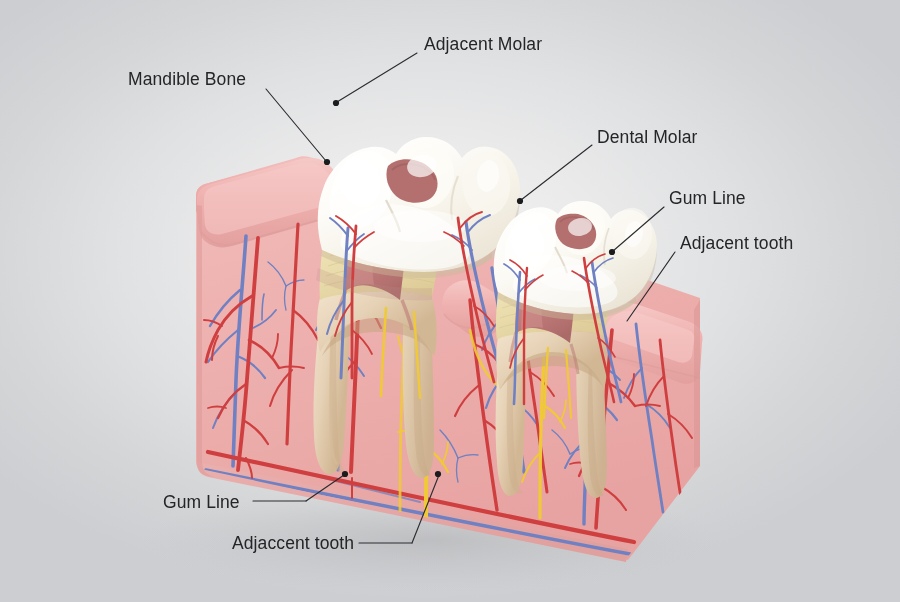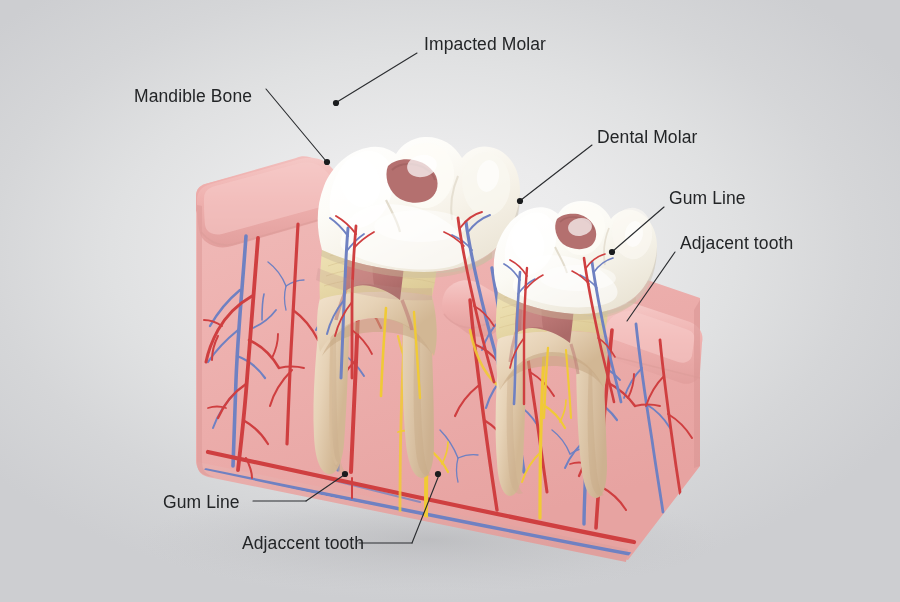--- a/index.html
+++ b/index.html
@@ -567,27 +567,27 @@
         <line x1="675" y1="252" x2="627" y2="321" stroke="#2b2d30" stroke-width="1.15" stroke-linecap="round"></line>
         <line x1="253" y1="501" x2="306" y2="501" stroke="#2b2d30" stroke-width="1.15" stroke-linecap="round"></line>
         <line x1="306" y1="501" x2="344" y2="475" stroke="#2b2d30" stroke-width="1.15" stroke-linecap="round"></line>
         <circle cx="345" cy="474" r="3.1" fill="#1a1c1e"></circle>
         <line x1="359" y1="543" x2="412" y2="543" stroke="#2b2d30" stroke-width="1.15" stroke-linecap="round"></line>
         <line x1="412" y1="543" x2="439" y2="475" stroke="#2b2d30" stroke-width="1.15" stroke-linecap="round"></line>
         <circle cx="438" cy="474" r="3.1" fill="#1a1c1e"></circle>
       </g>
   </svg>
 
-  <div class="lbl" style="left:424px; top:36px;">Impacted Molar</div>
-
-  <div class="lbl" style="left:134px; top:71px;margin-top:17px;">Mandible Bone</div>
+  <div class="lbl" style="left:424px; top:36px;">Adjacent Molar</div>
+
+  <div class="lbl" style="left:128px; top:71px;">Mandible Bone</div>
 
   <div class="lbl" style="left:597px; top:129px;">Dental Molar</div>
 
   <div class="lbl" style="left:669px; top:190px;">Gum Line</div>
 
   <div class="lbl" style="left:680px; top:235px;">Adjacent tooth</div>
 
   <div class="lbl" style="left:163px; top:494px;">Gum Line</div>
 
-  <div class="lbl" style="left:242px; top:535px;">Adjaccent tooth</div>
+  <div class="lbl" style="left:232px; top:535px;">Adjaccent tooth</div>
 
 </div>
 
 </body></html>

